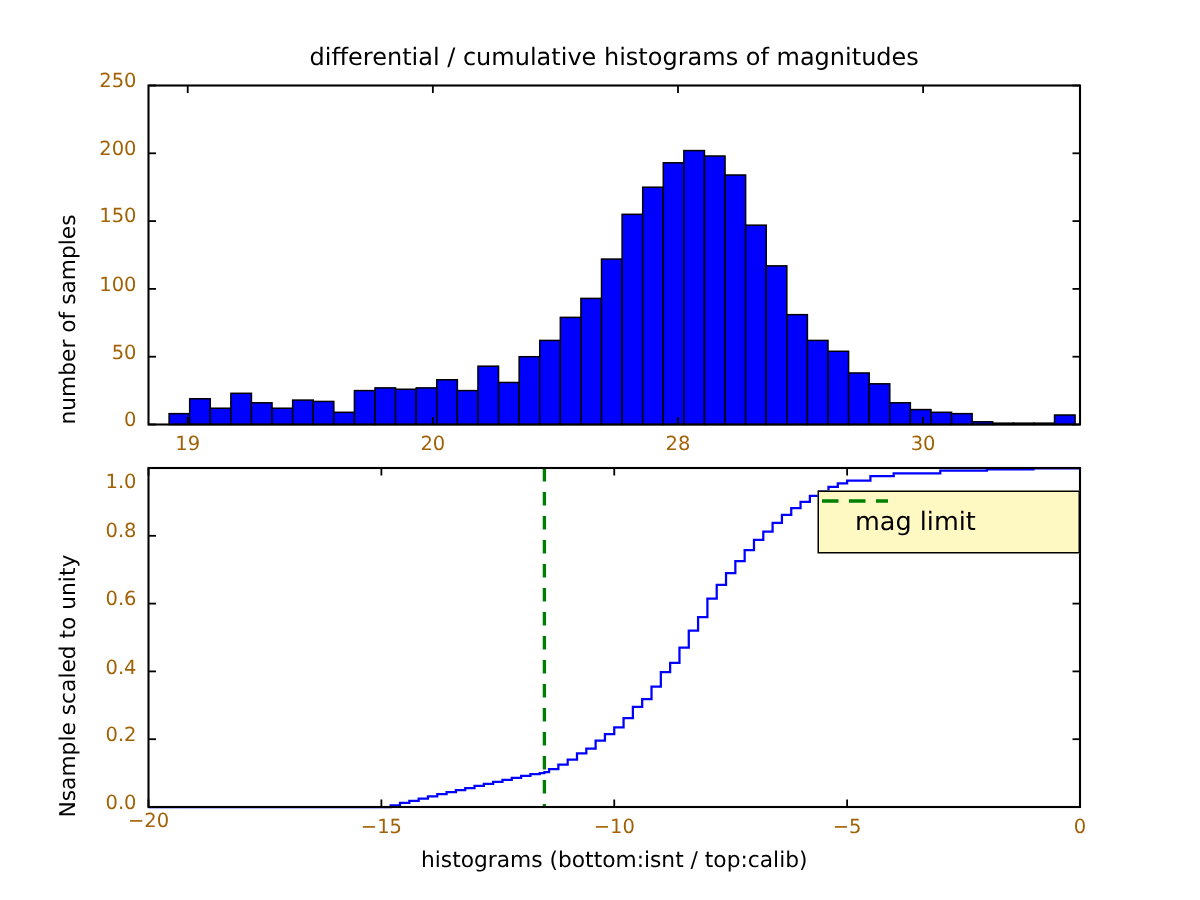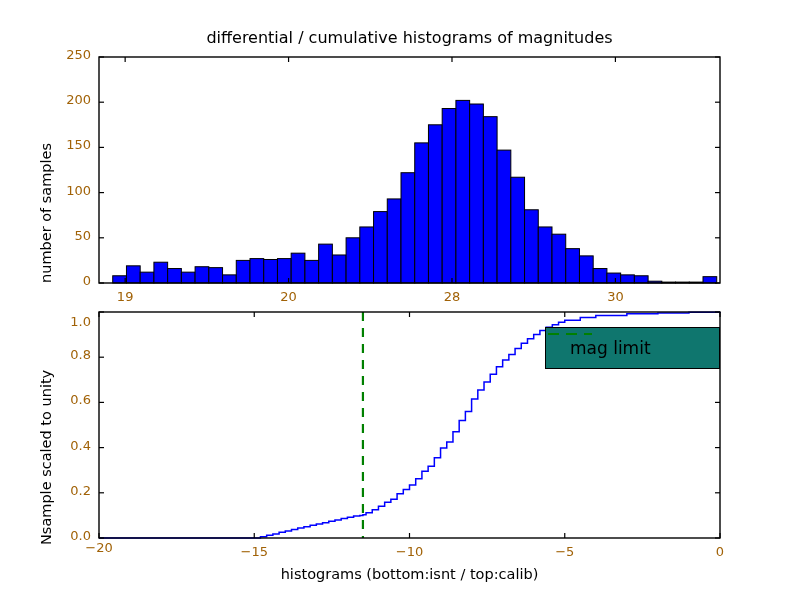--- a/index.html
+++ b/index.html
@@ -49,21 +49,21 @@
     text-align: right;
   }
   svg {
     position: absolute;
     left: 0;
     top: 0;
     overflow: visible;
   }
   .legend-box {
     position: absolute;
-    background: #0f766e;
+    background: #fef9c3;
     border: 1px solid #000000;
     box-sizing: border-box;
     display: flex;
     align-items: center;
     padding: 0 10px;
   }
   .legend-label {
     font-size: 17px;
     color: #000000;
     margin-left: 14px;

